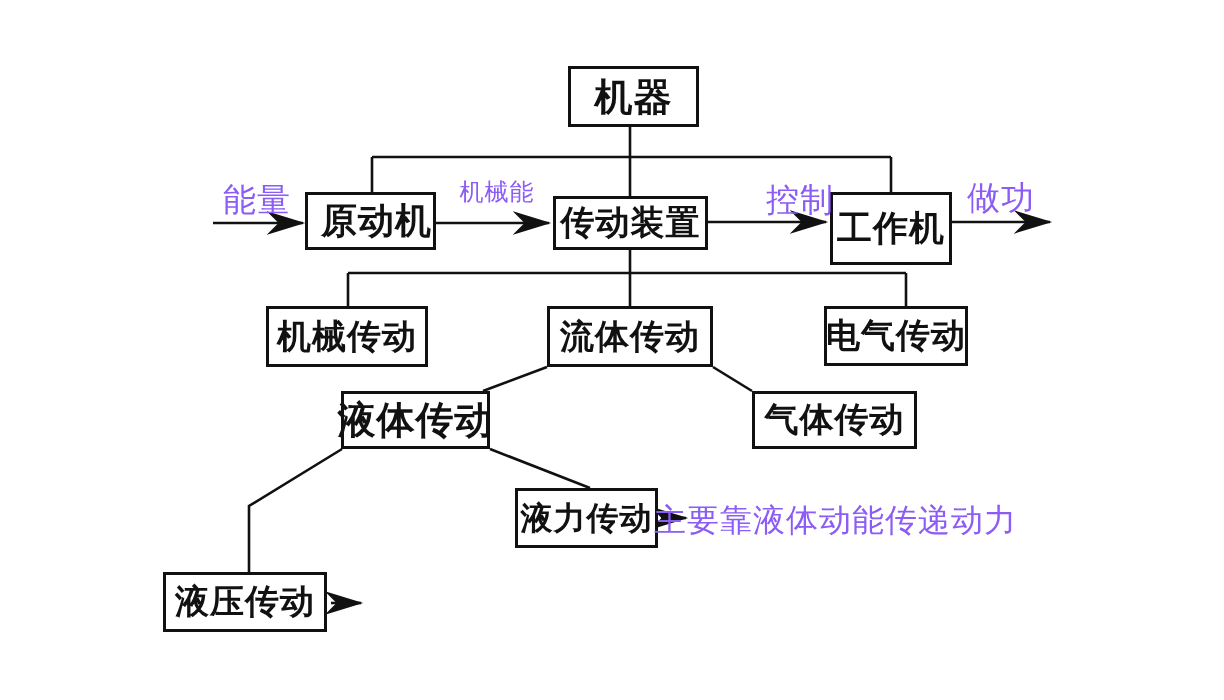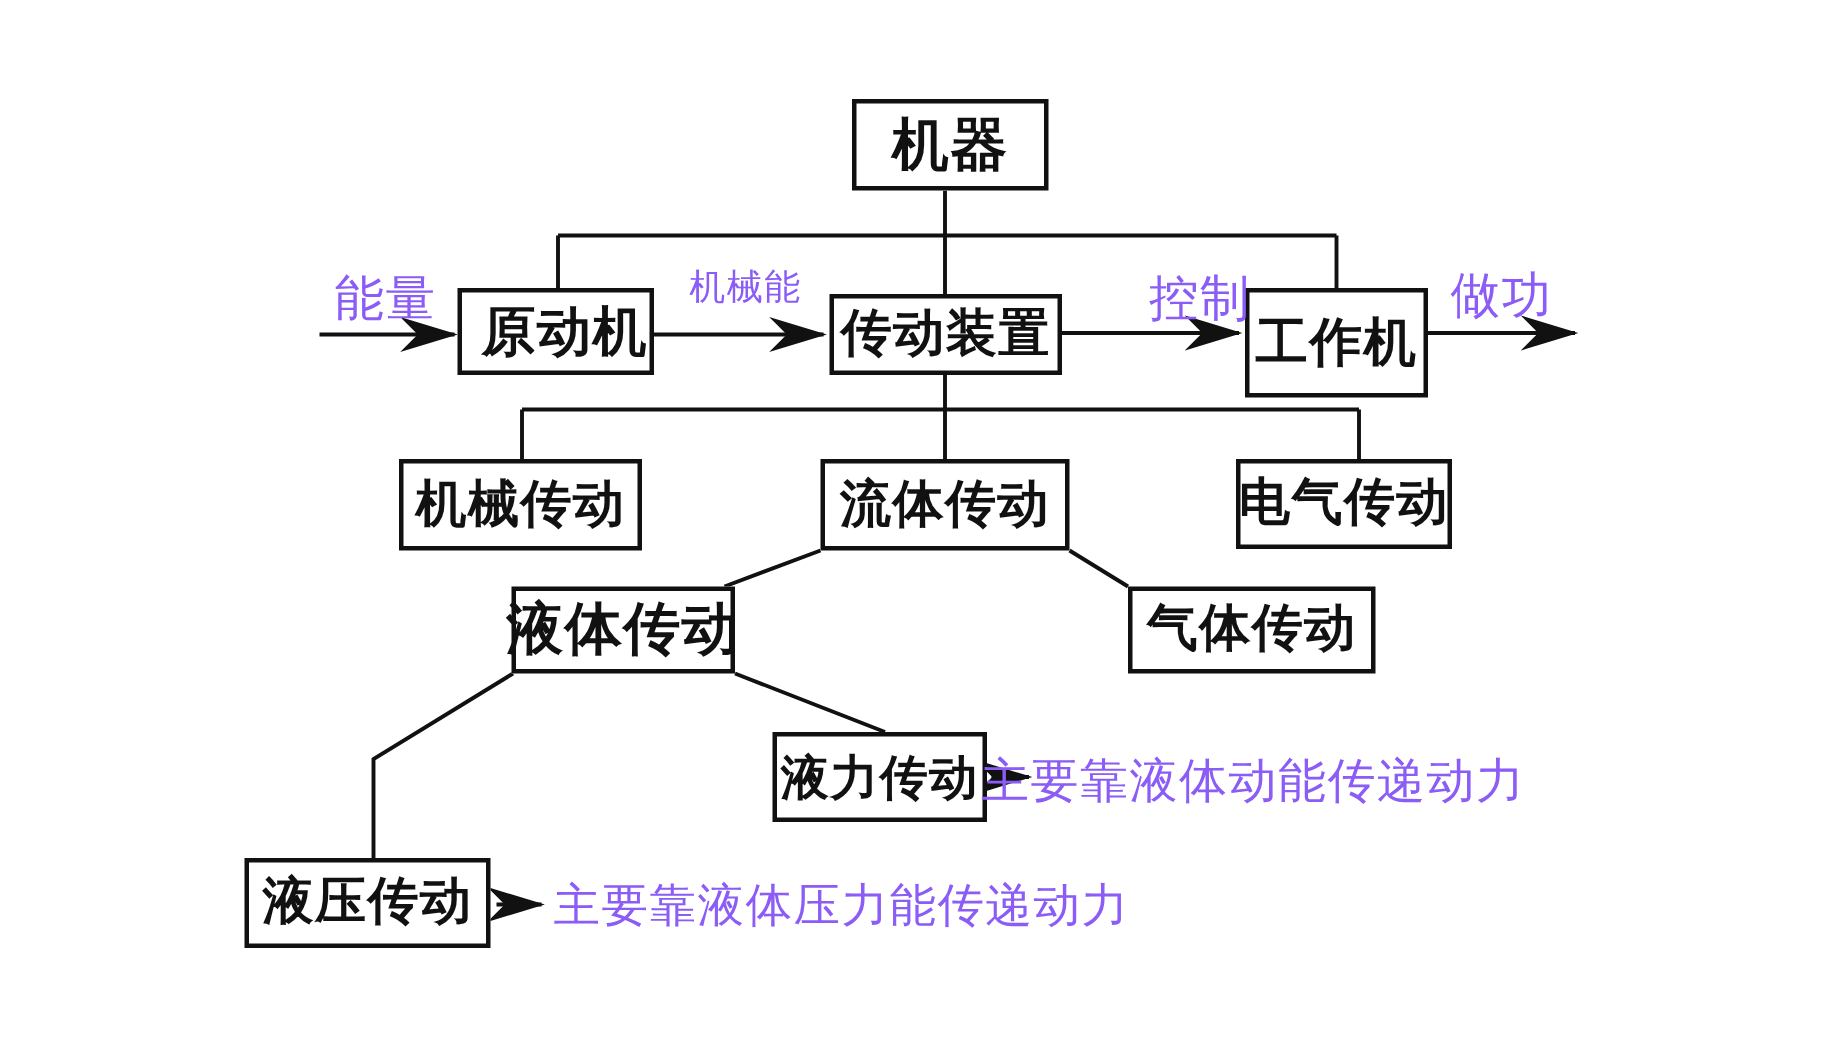--- a/index.html
+++ b/index.html
@@ -80,15 +80,14 @@
   <div class="lbl center" style="left:257px; top:184px; font-size:33px;">能量</div>
 
   <div class="lbl center" style="left:497px; top:180px; font-size:24px;">机械能</div>
 
   <div class="lbl center" style="left:762px; top:184px; font-size:33px;margin-left:38px;">控制</div>
 
   <div class="lbl center" style="left:1001px; top:182px; font-size:33px;">做功</div>
 
   <div class="lbl" style="left:654px; top:504px; font-size:32px;">主要靠液体动能传递动力</div>
 
-  <div class="lbl" style="left:369px; top:588px; font-size:31px;">主要靠液体压力能传递动力</div>
 
 </div>
 
 </body></html>

